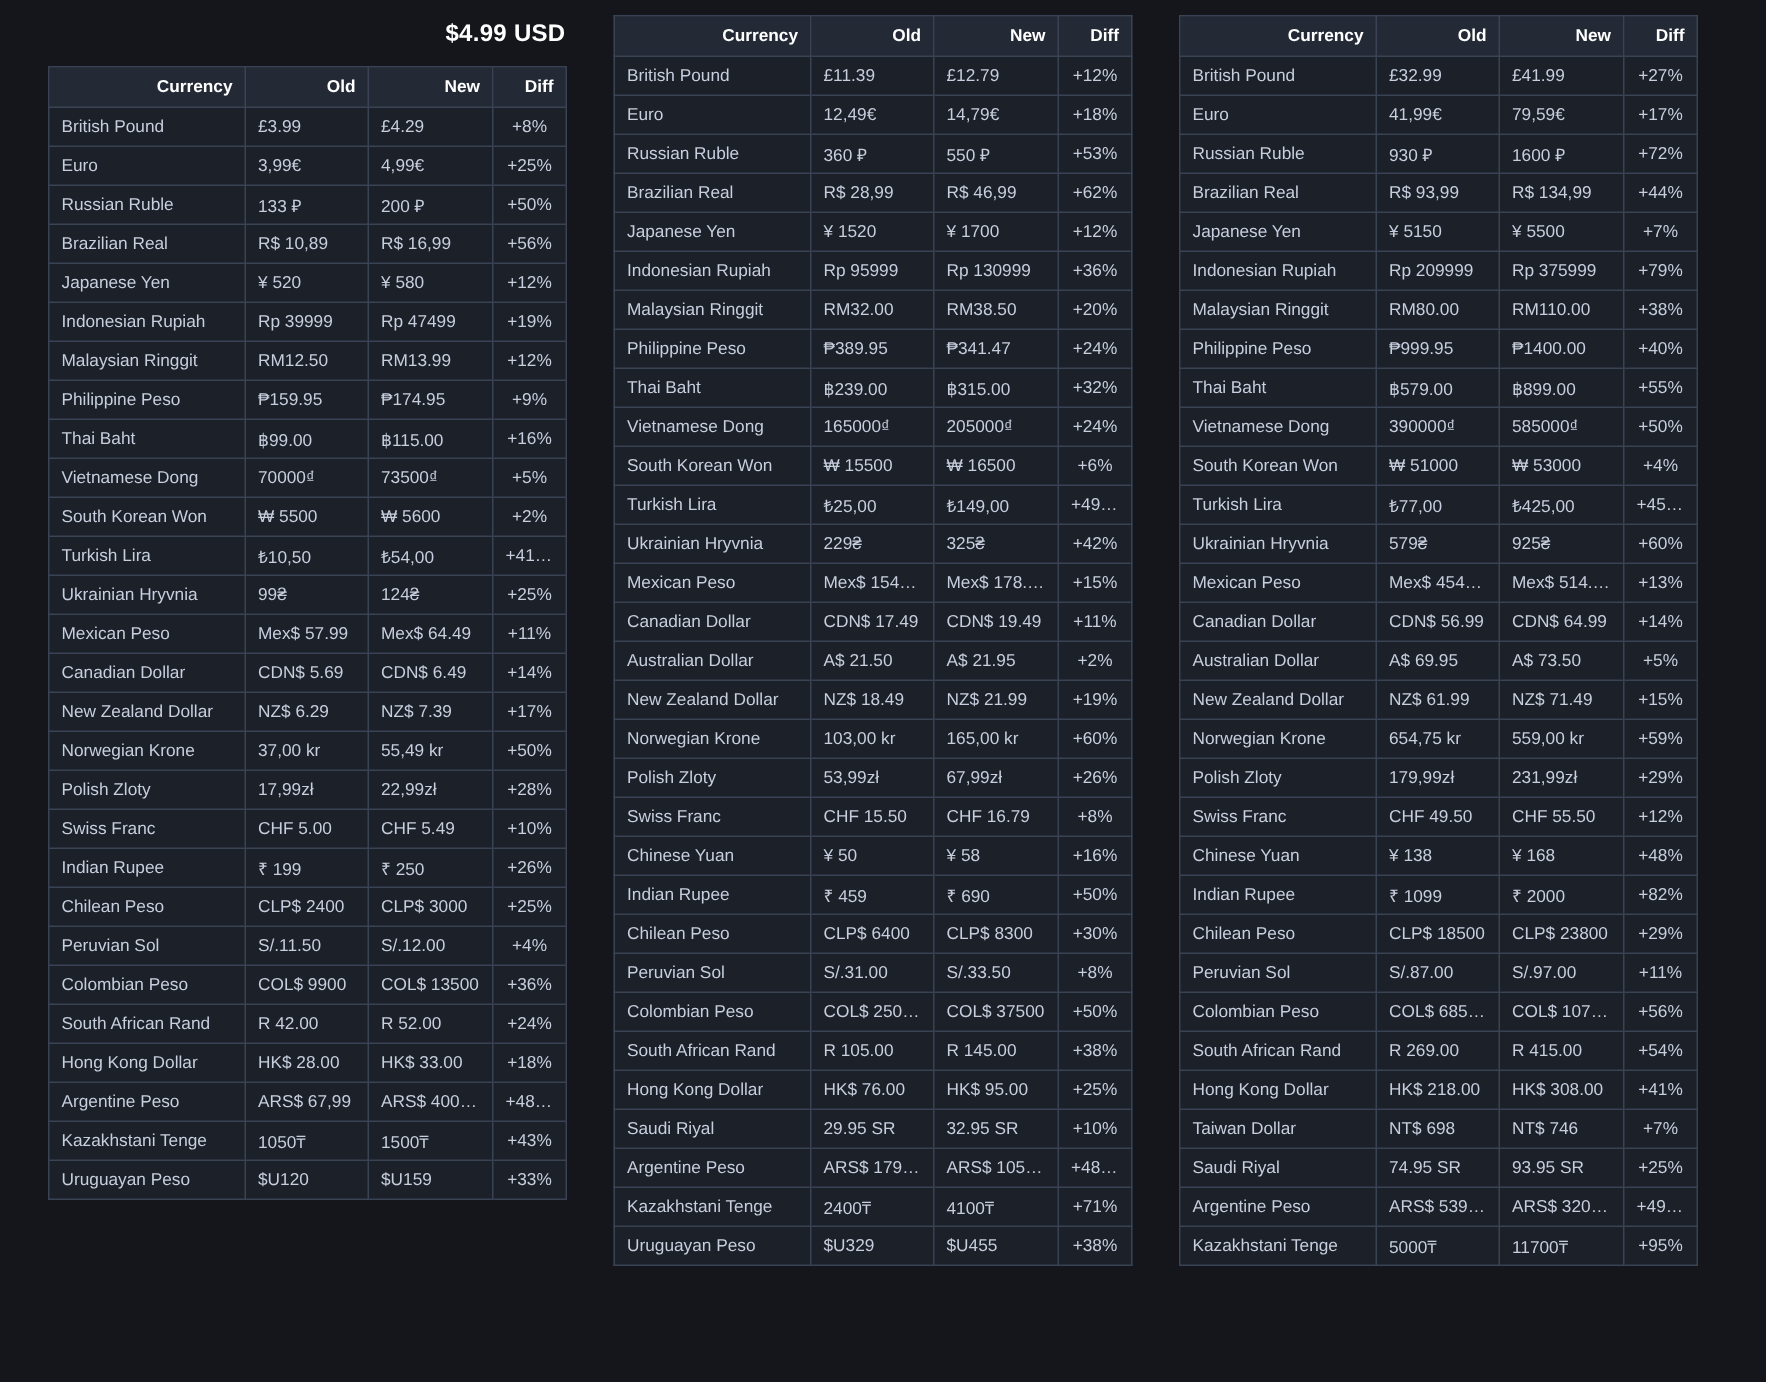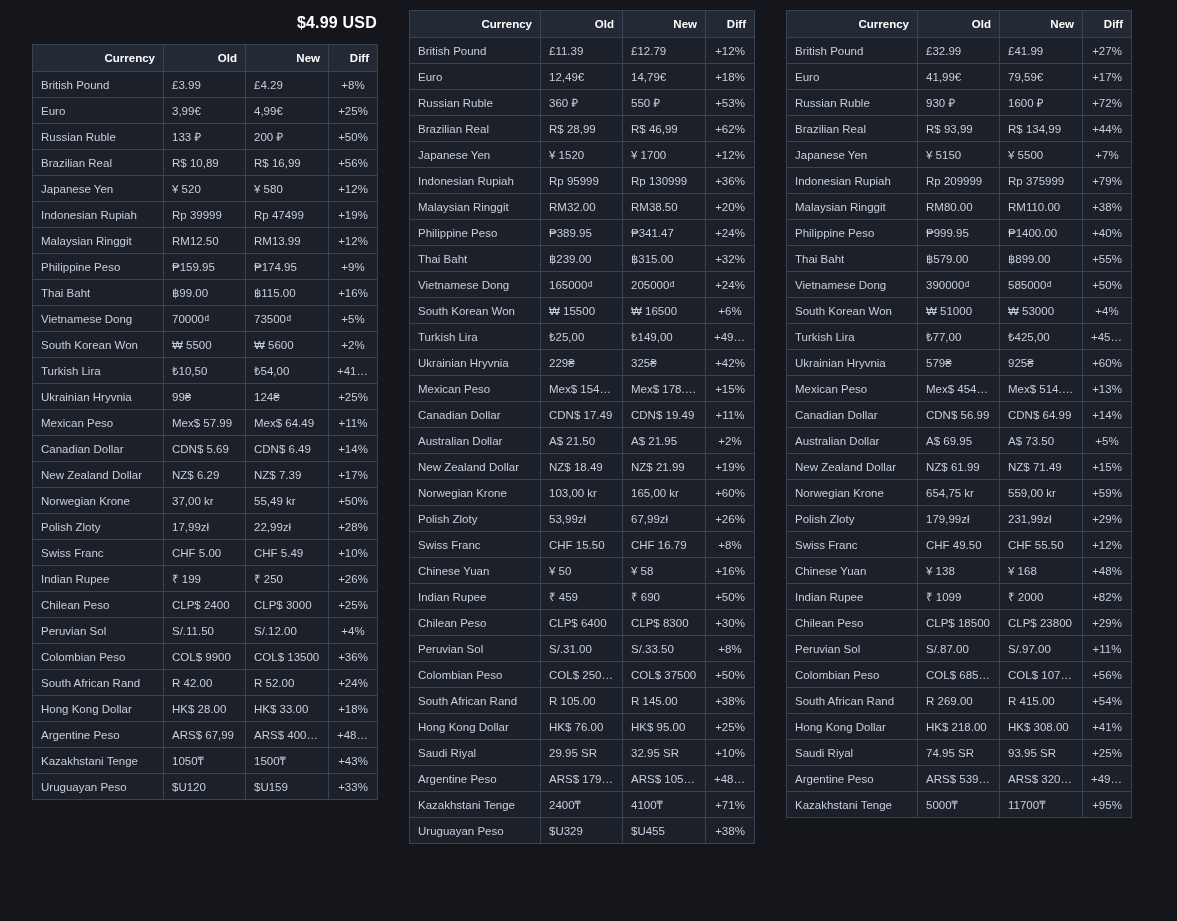--- a/index.html
+++ b/index.html
@@ -640,20 +640,26 @@
             <td class="new">R 415.00</td>
             <td class="diff">+54%</td>
           </tr>
           <tr>
             <td class="cur">Hong Kong Dollar</td>
             <td class="old">HK$ 218.00</td>
             <td class="new">HK$ 308.00</td>
             <td class="diff">+41%</td>
           </tr>
           <tr>
+            <td class="cur">Taiwan Dollar</td>
+            <td class="old">NT$ 698</td>
+            <td class="new">NT$ 746</td>
+            <td class="diff">+7%</td>
+          </tr>
+          <tr>
             <td class="cur">Saudi Riyal</td>
             <td class="old">74.95 SR</td>
             <td class="new">93.95 SR</td>
             <td class="diff">+25%</td>
           </tr>
           <tr>
             <td class="cur">Argentine Peso</td>
             <td class="old">ARS$ 539,99</td>
             <td class="new">ARS$ 3200,00</td>
             <td class="diff">+493%</td>

